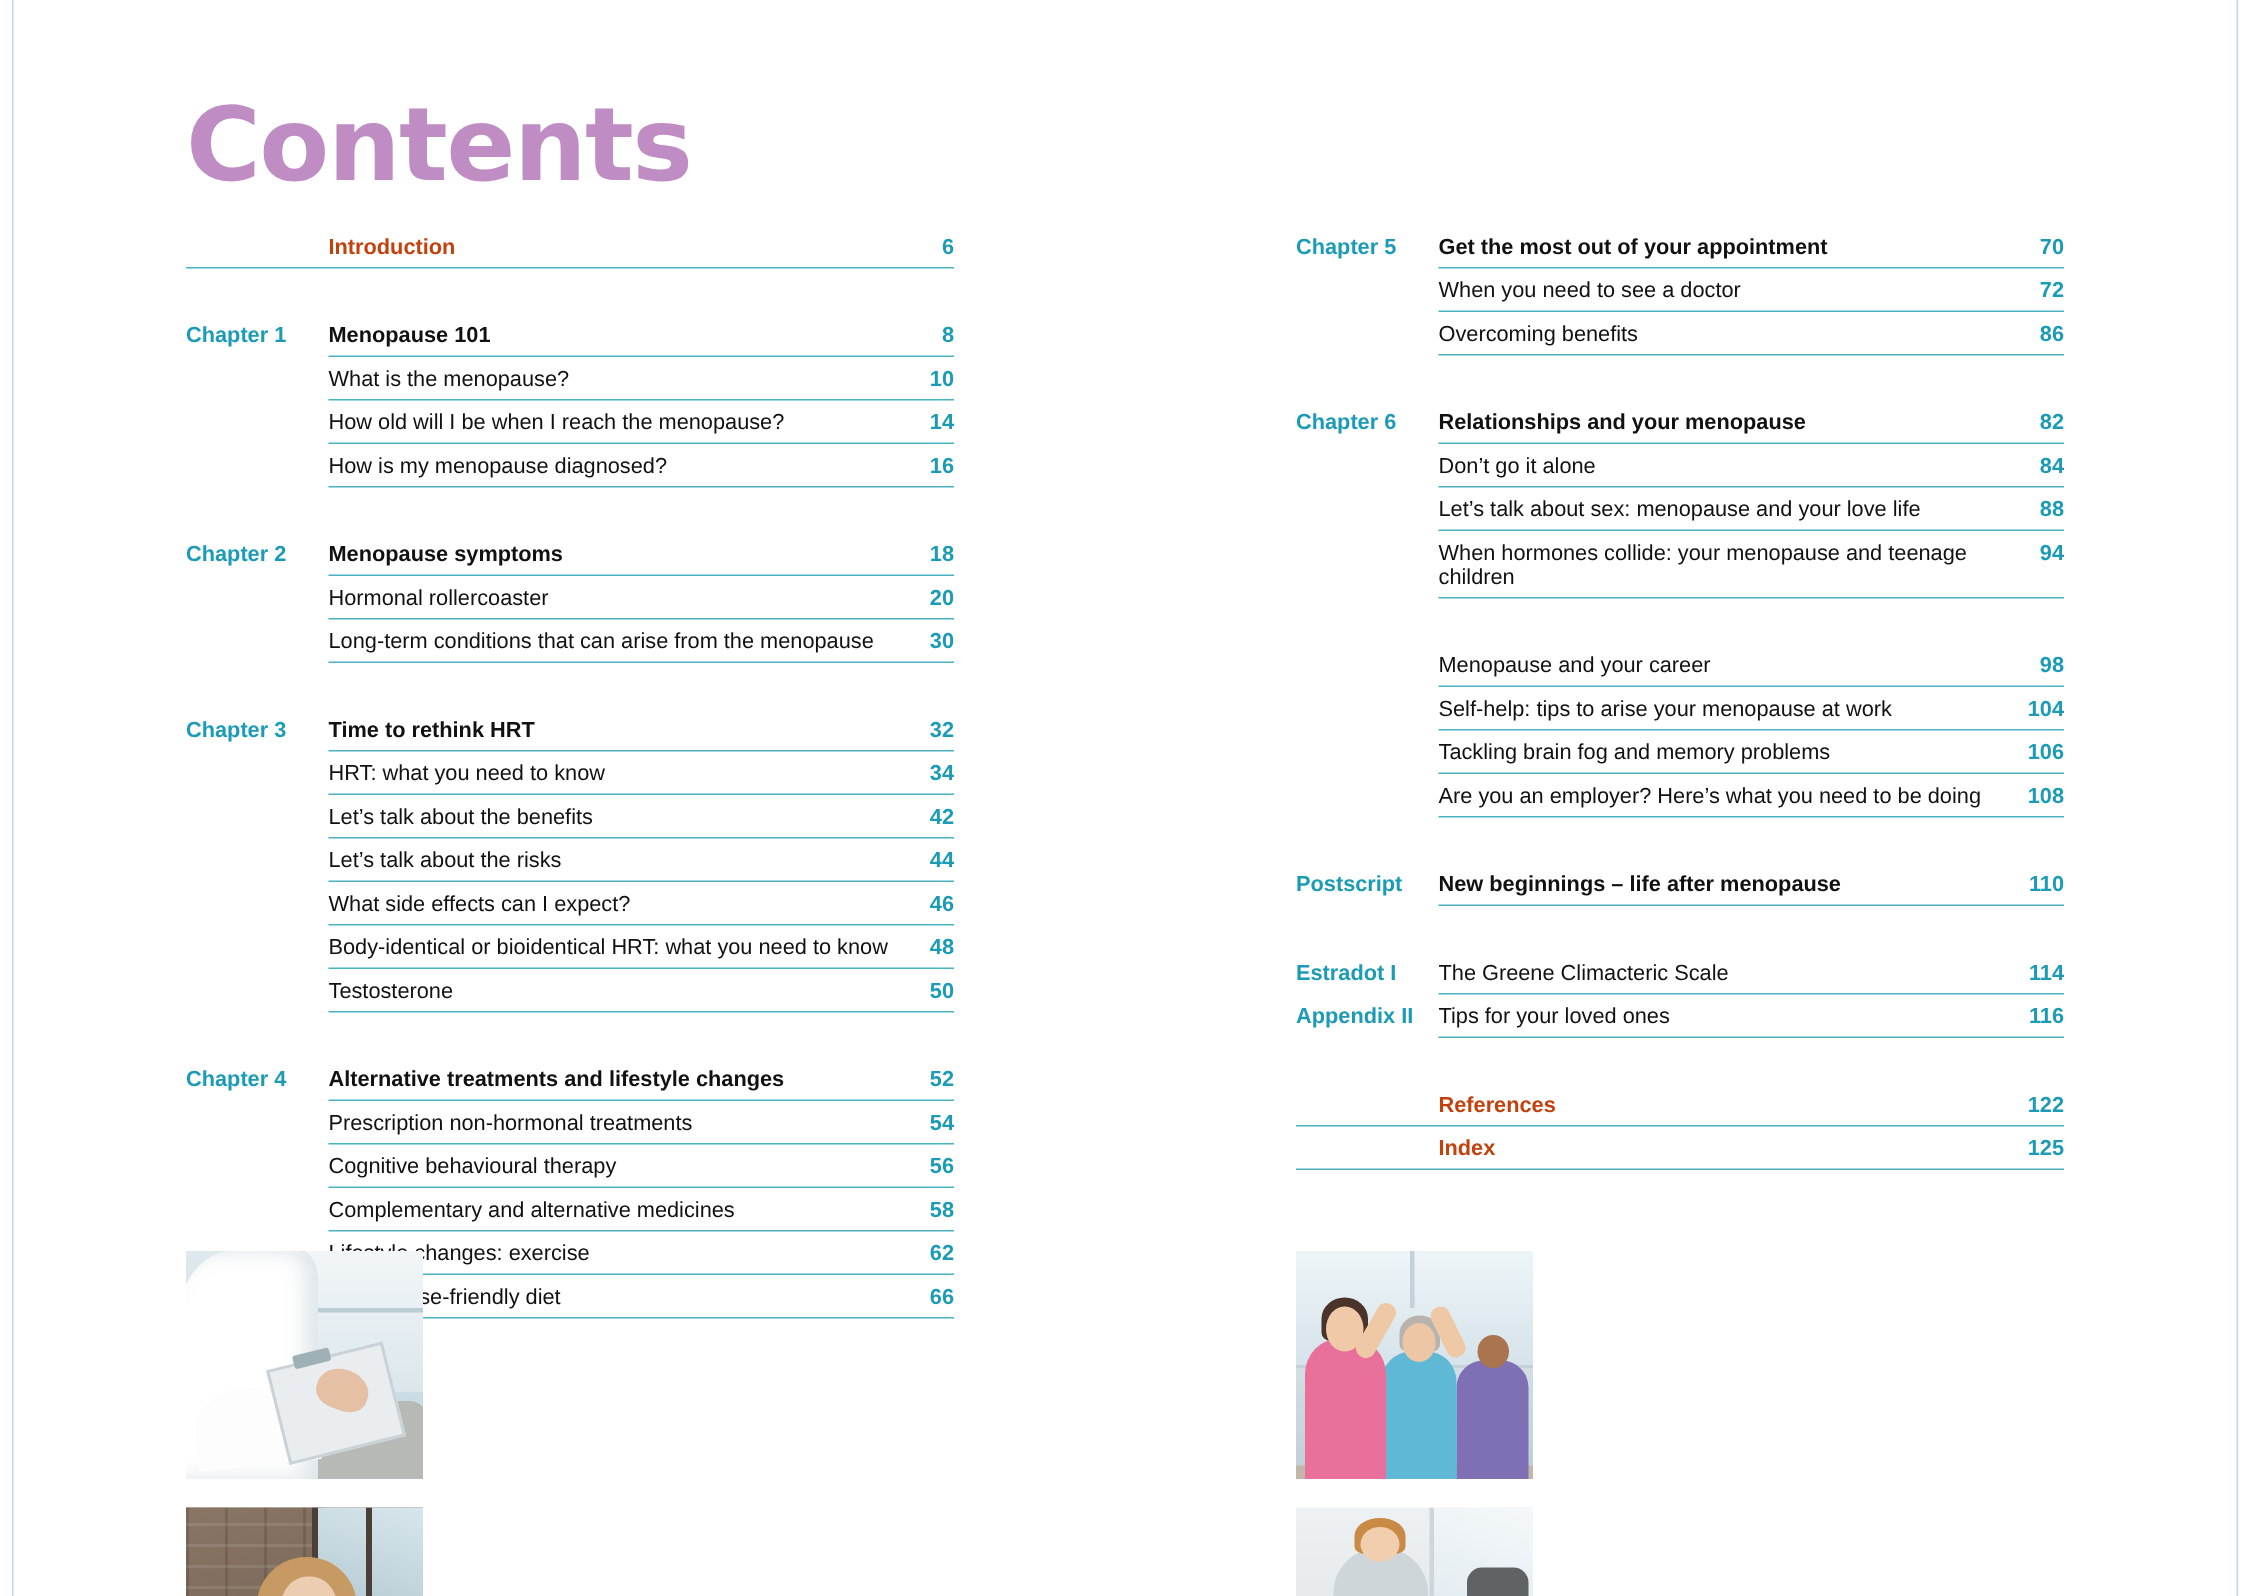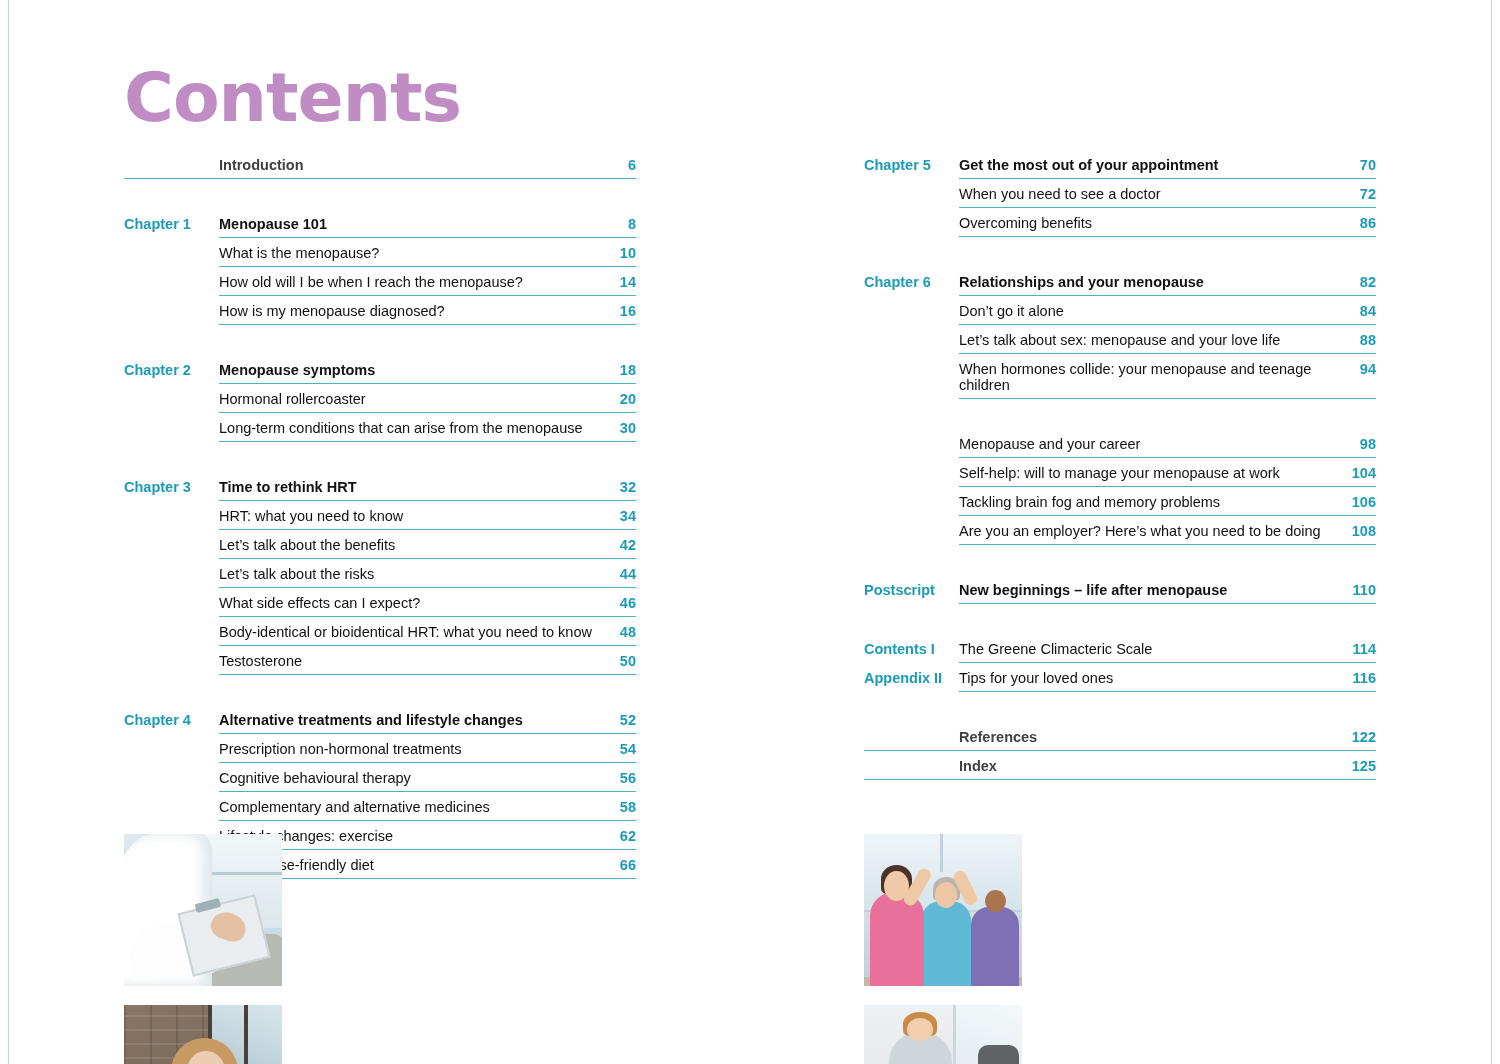--- a/index.html
+++ b/index.html
@@ -75,21 +75,21 @@
   }
   .entry-title {
     flex: 1 1 auto;
     color: #111111;
     font-size: 14.5px;
   }
   .entry-title.bold {
     font-weight: bold;
   }
   .entry-title.teal {
-    color: #404040;
+    color: #c2410c;
     font-weight: bold;
   }
   .page-num {
     flex: 0 0 auto;
     color: #1b9bb5;
     font-size: 14.5px;
     font-weight: bold;
     text-align: right;
     min-width: 26px;
   }
@@ -447,21 +447,21 @@
       </div>
       <div class="spacer-md"></div>
       <div class="row sub">
         <div class="chap-label"></div>
         <div class="entry-title">Menopause and your career</div>
         <div class="page-num">98</div>
         <div class="rule indent"></div>
       </div>
       <div class="row sub">
         <div class="chap-label"></div>
-        <div class="entry-title">Self-help: will to manage your menopause at work</div>
+        <div class="entry-title">Self-help: tips to arise your menopause at work</div>
         <div class="page-num">104</div>
         <div class="rule indent"></div>
       </div>
       <div class="row sub">
         <div class="chap-label"></div>
         <div class="entry-title">Tackling brain fog and memory problems</div>
         <div class="page-num">106</div>
         <div class="rule indent"></div>
       </div>
       <div class="row sub">
@@ -472,21 +472,21 @@
       </div>
       <div class="spacer-md"></div>
       <div class="row">
         <div class="chap-label">Postscript</div>
         <div class="entry-title bold">New beginnings – life after menopause</div>
         <div class="page-num">110</div>
         <div class="rule indent"></div>
       </div>
       <div class="spacer-md"></div>
       <div class="row">
-        <div class="chap-label">Contents I</div>
+        <div class="chap-label">Estradot I</div>
         <div class="entry-title">The Greene Climacteric Scale</div>
         <div class="page-num">114</div>
         <div class="rule indent"></div>
       </div>
       <div class="row">
         <div class="chap-label">Appendix II</div>
         <div class="entry-title">Tips for your loved ones</div>
         <div class="page-num">116</div>
         <div class="rule indent"></div>
       </div>

